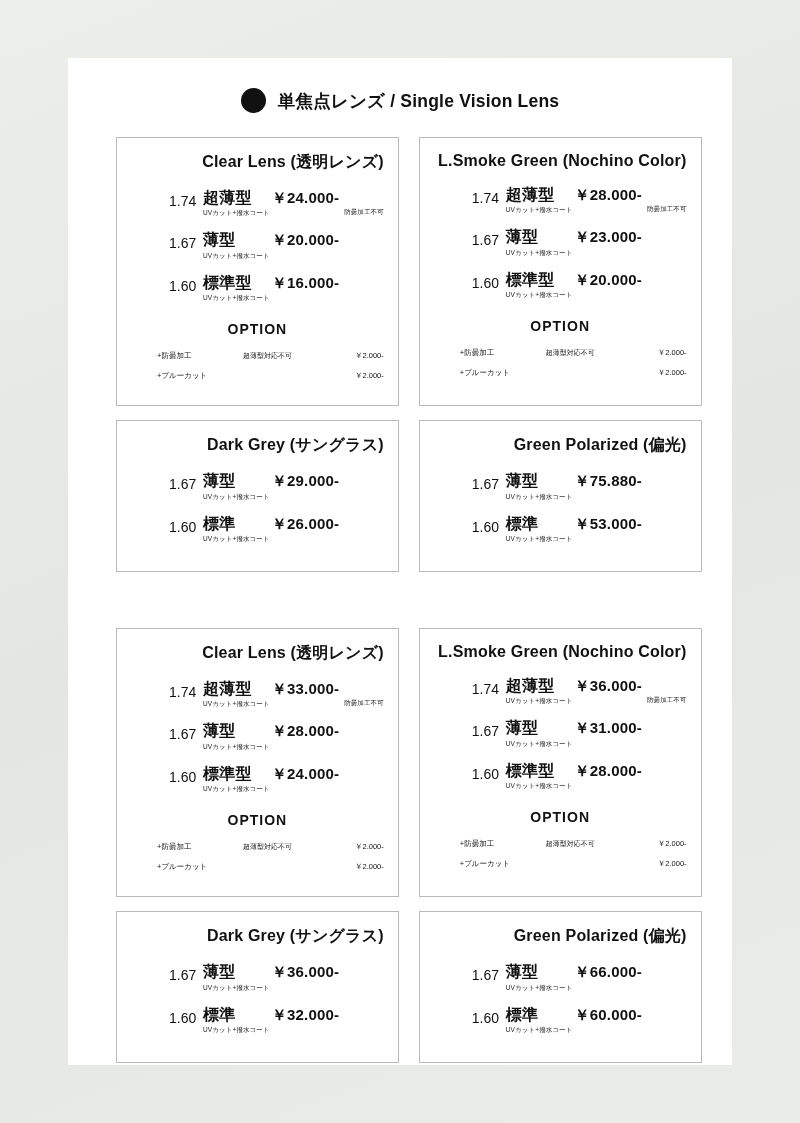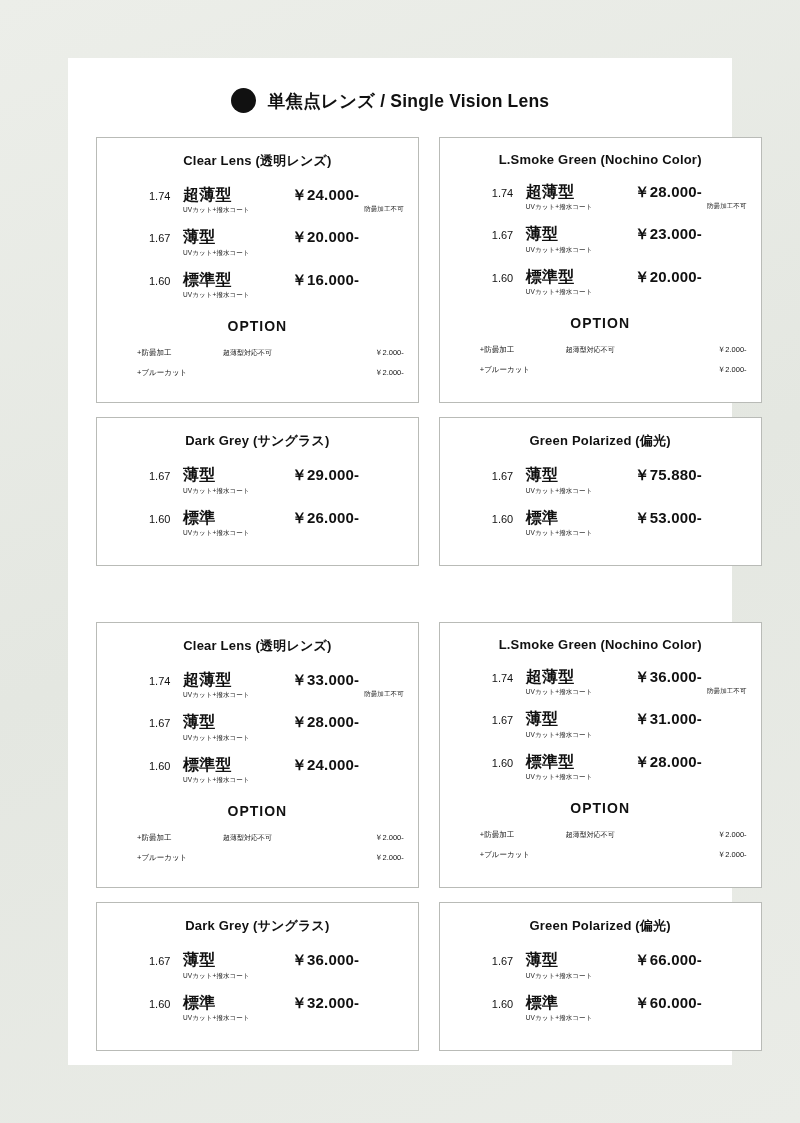--- a/index.html
+++ b/index.html
@@ -30,21 +30,21 @@
   .sheet {
     position: absolute;
     left: 68px;
     top: 58px;
     width: 664px;
     height: 1007px;
     background: #ffffff;
     box-shadow: 0 0 0 0 rgba(0,0,0,0);
   }
   .sheet-inner {
-    padding: 30px 48px 0 28px;
+    padding: 30px 48px 0 48px;
     border-radius: 7px;
   }
 
   
   .section-head {
     display: flex;
     align-items: center;
     justify-content: center;
     gap: 12px;
   }
@@ -83,36 +83,36 @@
   }
   .card {
     border: 1px solid #b9bbb7;
     background: #fff;
     padding: 14px 14px 14px 14px;
     box-sizing: border-box;
   }
   .card.tall { min-height: 252px; }
   .card.short { min-height: 132px; }
   .card-title {
-    text-align: center;
-    font-size: 13px;
+    text-align: right;
+    font-size: 16px;
     font-weight: 600;
     letter-spacing: 0.2px;
     margin-bottom: 16px;
   }
   .row {
     display: flex;
     align-items: flex-start;
     margin: 0 0 13px 0;
     padding-left: 38px;
   }
   .row .idx {
     width: 34px;
     flex: none;
-    font-size: 11px;
+    font-size: 14px;
     padding-top: 4px;
     color: #111;
   }
   .row .namecol {
     flex: 1 1 auto;
     min-width: 0;
   }
   .row .nm {
     font-size: 16px;
     font-weight: 700;
@@ -164,21 +164,20 @@
     flex: none;
   }
   .opt-row .opt-cond {
     width: 92px;
     flex: none;
     font-size: 7px;
   }
   .opt-row .opt-price {
     flex: 1 1 auto;
     font-size: 7.5px;
-    margin-left: 40px;
   }
 
   .block-gap { height: 30px; }
   .sec-gap { height: 26px; }
   .head-gap { height: 24px; }
 </style>
 </head>
 <body>
 
 <div class="paper-texture"></div>

